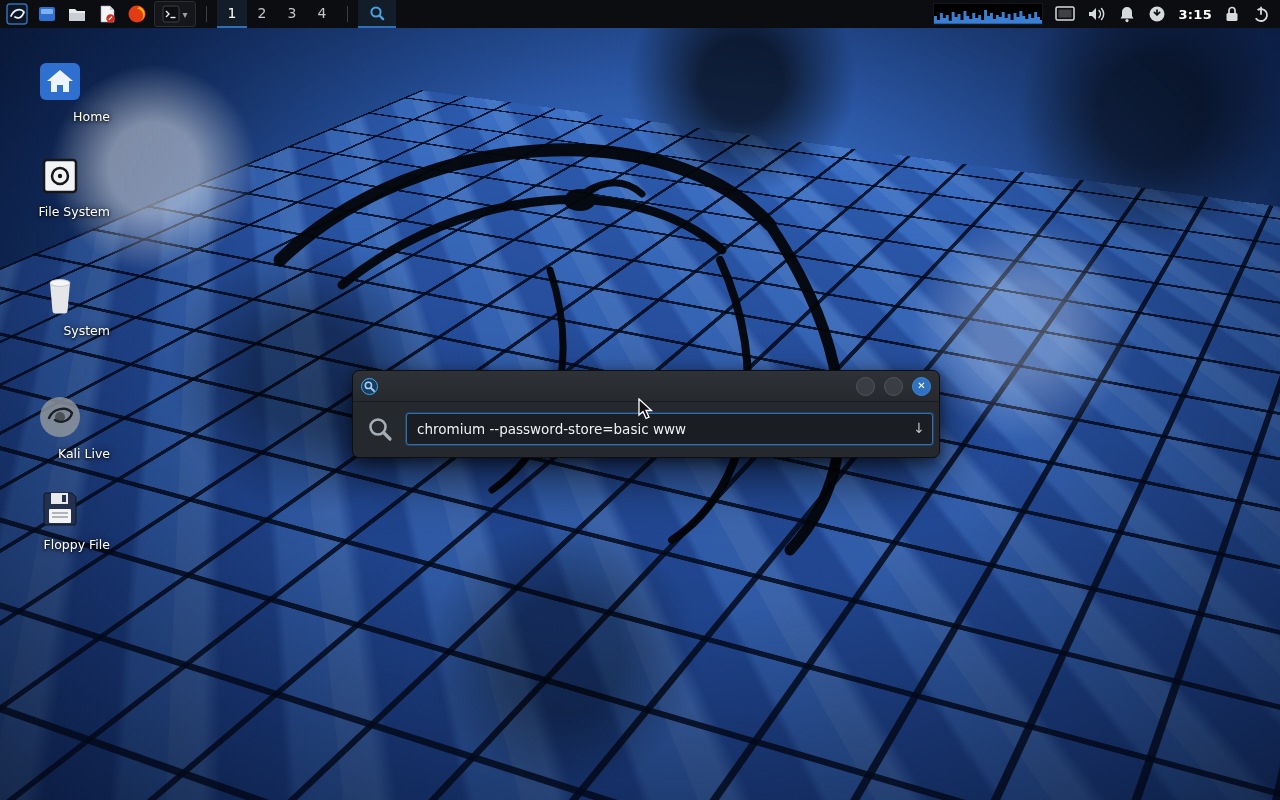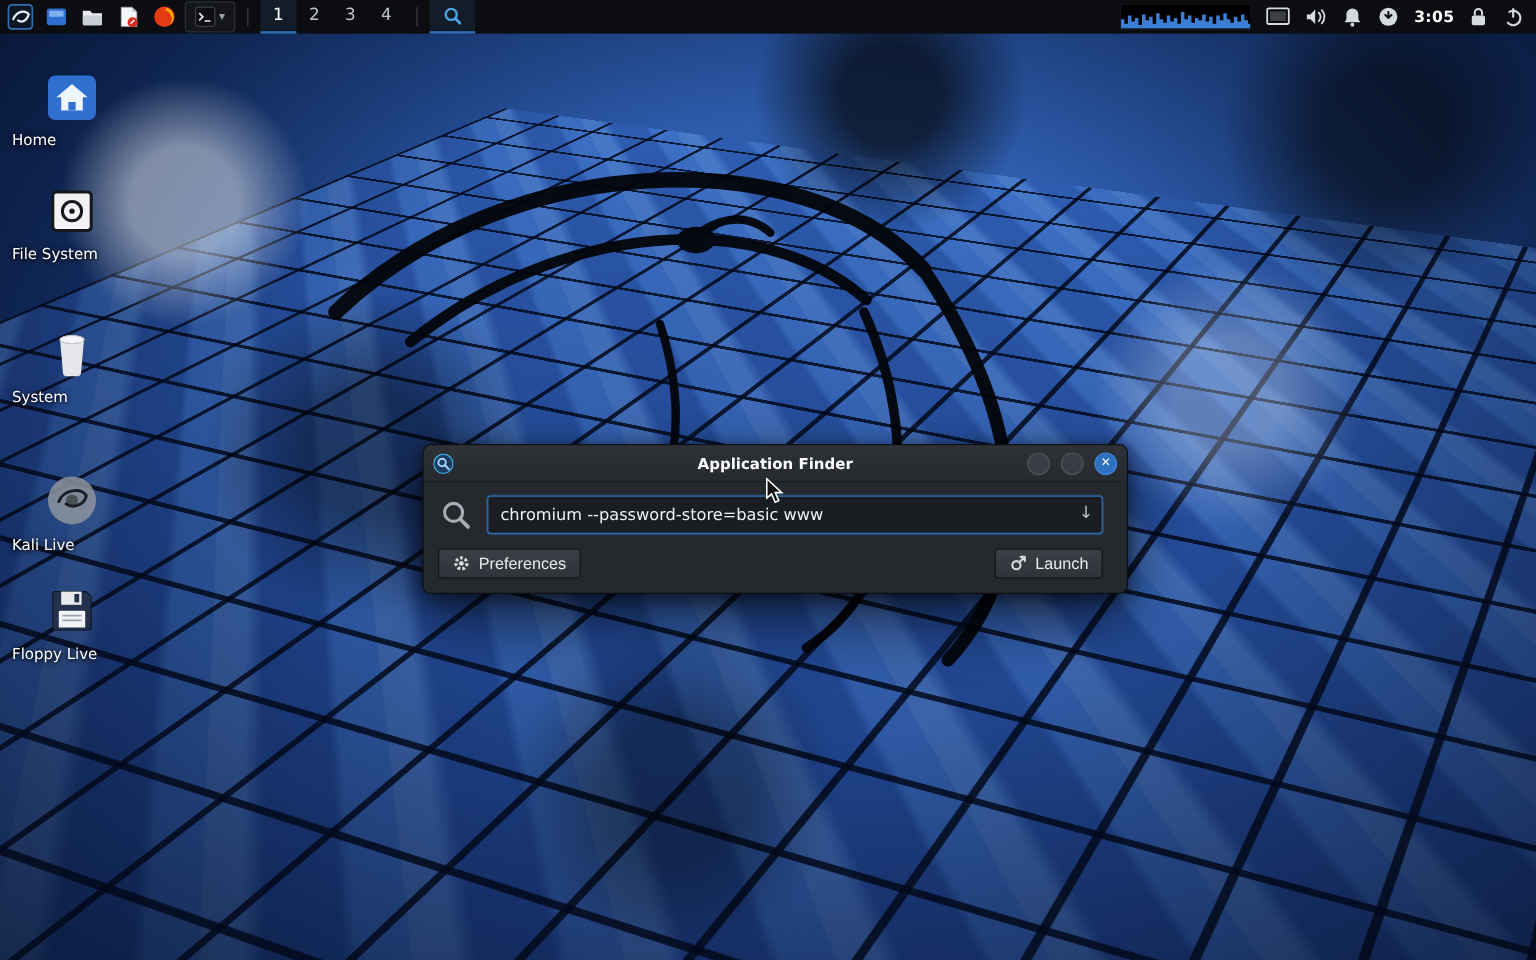--- a/index.html
+++ b/index.html
@@ -38,37 +38,37 @@
   .ws{width:30px;height:28px;line-height:26px;text-align:center;font-size:14px;color:#c0c4ca;box-sizing:border-box}
   .ws.active{color:#fff;border-bottom:2px solid #2f6fb5;background:rgba(70,130,200,.14)}
   .taskbtn{width:38px;height:28px;display:flex;align-items:center;justify-content:center;
     box-sizing:border-box;border-bottom:2px solid #2f6fb5;background:rgba(70,130,200,.14)}
   .spacer{flex:1}
   .tray{display:flex;align-items:center;gap:12px;padding-right:10px}
   .graph{background:#000;border:1px solid #14171c}
   .clock{color:#fff;font-size:13px;font-weight:bold;letter-spacing:.3px}
 
   
-  .dicon{position:absolute;left:10px;width:100px;text-align:left;cursor:default}
+  .dicon{position:absolute;left:10px;width:100px;text-align:right;cursor:default}
   .dicon .img{display:flex;justify-content:center;align-items:flex-end;height:48px}
   .dicon .lbl{margin-top:6px;color:#fff;font-size:12.5px;text-shadow:0 1px 3px rgba(0,0,0,.95), 0 0 6px rgba(0,0,0,.6)}
 
   
   .finder{position:absolute;left:352px;top:370px;width:586px;z-index:60;
     background:#25292e;border:1px solid #0c0e11;border-radius:7px;
     box-shadow:0 20px 48px rgba(0,0,0,.6), 0 4px 14px rgba(0,0,0,.5)}
   .titlebar{height:30px;position:relative;display:flex;align-items:center;padding:0 8px;
     background:linear-gradient(#2e3237,#26292e);border-bottom:1px solid #191c20;border-radius:7px 7px 0 0}
   .title{position:absolute;left:0;right:0;text-align:center;color:#fff;font-weight:bold;font-size:12.5px;pointer-events:none}
   .tb-icons{margin-left:auto;display:flex;align-items:center;z-index:2}
   .tbbtn{width:17px;height:17px;border-radius:50%;margin-left:9px;display:flex;align-items:center;justify-content:center;
     background:#3a3e44;border:1px solid #505archive7}
   .tbbtn{border:1px solid #50555c}
   .tbbtn.close{background:#2f72c2;border-color:#3f87da;color:#fff;font-size:10px;font-weight:bold;line-height:1}
-  .fbody{padding:11px 20px 12px 12px}
+  .fbody{padding:11px 6px 12px 12px}
   .searchrow{display:flex;align-items:center;gap:11px}
   .entry{flex:1;position:relative;height:30px;display:flex;align-items:center;
     background:#1a1d21;border:1px solid #2f6fb5;border-radius:3px;box-shadow:0 0 0 1px rgba(47,111,181,.35)}
   .entry input{flex:1;background:transparent;border:none;outline:none;color:#eef1f4;
     font-size:13.5px;padding:0 26px 0 10px;font-family:"DejaVu Sans","Liberation Sans",sans-serif}
   .droparrow{position:absolute;right:7px;top:6px;color:#c0c4ca;font-size:14px;cursor:pointer}
   .btnrow{display:flex;justify-content:space-between;margin-top:12px}
   .btn{display:inline-flex;align-items:center;gap:7px;color:#e8eaed;font-size:13.5px;
     background:linear-gradient(#3b4046,#30343a);border:1px solid #15171b;border-radius:3px;
     padding:4px 11px;cursor:pointer}
@@ -172,21 +172,21 @@
       <path d="M12,5.5 a5,5 0 0 1 0,7 M14.5,3.5 a8,8 0 0 1 0,11" fill="none" stroke="#d7dadd" stroke-width="1.5" stroke-linecap="round"></path>
     </svg>
     <svg width="18" height="18" viewBox="0 0 18 18">
       <path d="M9,2 a5,5 0 0 1 5,5 v4 l1.5,2.5 h-13 l1.5,-2.5 v-4 a5,5 0 0 1 5,-5 z" fill="#d7dadd"></path>
       <circle cx="9" cy="15.6" r="1.6" fill="#d7dadd"></circle>
     </svg>
     <svg width="18" height="18" viewBox="0 0 18 18">
       <circle cx="9" cy="9" r="7.5" fill="#d7dadd"></circle>
       <path d="M9,5 v5 M9,10 l-2.6,-2.6 M9,10 l2.6,-2.6" stroke="#0b0d11" stroke-width="1.7" stroke-linecap="round"></path>
     </svg>
-    <span class="clock">3:05</span>
+    <span class="clock">3:15</span>
     <svg width="16" height="18" viewBox="0 0 16 18">
       <rect x="2.5" y="8" width="11" height="8" rx="1.5" fill="#d7dadd"></rect>
       <path d="M5,8 v-2.5 a3,3 0 0 1 6,0 v2.5" fill="none" stroke="#d7dadd" stroke-width="1.7"></path>
     </svg>
     <svg width="18" height="18" viewBox="0 0 18 18">
       <circle cx="9" cy="10" r="6" fill="none" stroke="#d7dadd" stroke-width="1.8" stroke-dasharray="28 9" transform="rotate(-125 9 10)"></circle>
       <path d="M9,2.5 v6.5" stroke="#d7dadd" stroke-width="1.8" stroke-linecap="round"></path>
     </svg>
   </div>
 </div>
@@ -237,31 +237,30 @@
 <div class="dicon" style="top:483px">
   <div class="img">
     <svg width="44" height="44" viewBox="0 0 44 44">
       <path d="M6,8 a2,2 0 0 1 2,-2 h26 l4,4 v26 a2,2 0 0 1 -2,2 h-28 a2,2 0 0 1 -2,-2 z" fill="#23314e" stroke="#0f1626"></path>
       <rect x="13" y="6" width="17" height="11" fill="#e8eaec"></rect>
       <rect x="24" y="8" width="4" height="7" fill="#23314e"></rect>
       <rect x="11" y="22" width="22" height="14" rx="1" fill="#f2f3f5"></rect>
       <path d="M14,26 h16 M14,30 h16" stroke="#9aa0a6" stroke-width="1.4"></path>
     </svg>
   </div>
-  <div class="lbl">Floppy Live</div>
+  <div class="lbl">Floppy File</div>
 </div>
 
 <div class="finder">
   <div class="titlebar">
     <svg width="17" height="17" viewBox="0 0 17 17">
       <circle cx="8.5" cy="8.5" r="8" fill="#1b3a5e" stroke="#3daee9"></circle>
       <circle cx="7.4" cy="7.4" r="3.1" fill="none" stroke="#9fd4f5" stroke-width="1.6"></circle>
       <path d="M9.8,9.8 l3.2,3.2" stroke="#9fd4f5" stroke-width="1.8" stroke-linecap="round"></path>
     </svg>
-    <div class="title">Application Finder</div>
     <div class="tb-icons">
       <div class="tbbtn"></div>
       <div class="tbbtn"></div>
       <div class="tbbtn close">
         <span>✕</span>
       </div>
     </div>
   </div>
 
   <div class="fbody">
@@ -269,34 +268,18 @@
       <svg width="30" height="30" viewBox="0 0 30 30">
         <circle cx="13" cy="13" r="7.5" fill="none" stroke="#a7adb4" stroke-width="2.6"></circle>
         <path d="M18.5,18.5 l6.5,6.5" stroke="#a7adb4" stroke-width="3.2" stroke-linecap="round"></path>
       </svg>
       <div class="entry">
         <input type="text" autofocus="" value="chromium --password-store=basic www" style="">
         <span class="droparrow">↓</span>
       </div>
     </div>
 
-    <div class="btnrow">
-      <button class="btn">
-        <svg width="15" height="15" viewBox="0 0 15 15">
-          <circle cx="7.5" cy="7.5" r="4.6" fill="none" stroke="#d7dadd" stroke-width="2.6" stroke-dasharray="2.3 1.7"></circle>
-          <circle cx="7.5" cy="7.5" r="2" fill="#d7dadd"></circle>
-        </svg>
-        <span>Preferences</span>
-      </button>
-      <button class="btn">
-        <svg width="15" height="15" viewBox="0 0 15 15">
-          <circle cx="6" cy="9" r="3.4" fill="none" stroke="#d7dadd" stroke-width="1.8"></circle>
-          <path d="M8.5,6.5 L13,2 M13,2 h-3.4 M13,2 v3.4" fill="none" stroke="#d7dadd" stroke-width="1.8" stroke-linecap="round"></path>
-        </svg>
-        <span>Launch</span>
-      </button>
-    </div>
   </div>
 </div>
 
 <svg class="cursor" width="20" height="22" viewBox="0 0 20 22">
   <path d="M2,1 L2,17 L6,13.5 L9,20.5 L12,19.2 L9,12.5 L14.5,12.5 Z" fill="#111" stroke="#fff" stroke-width="1.3"></path>
 </svg>
 
 </body></html>

